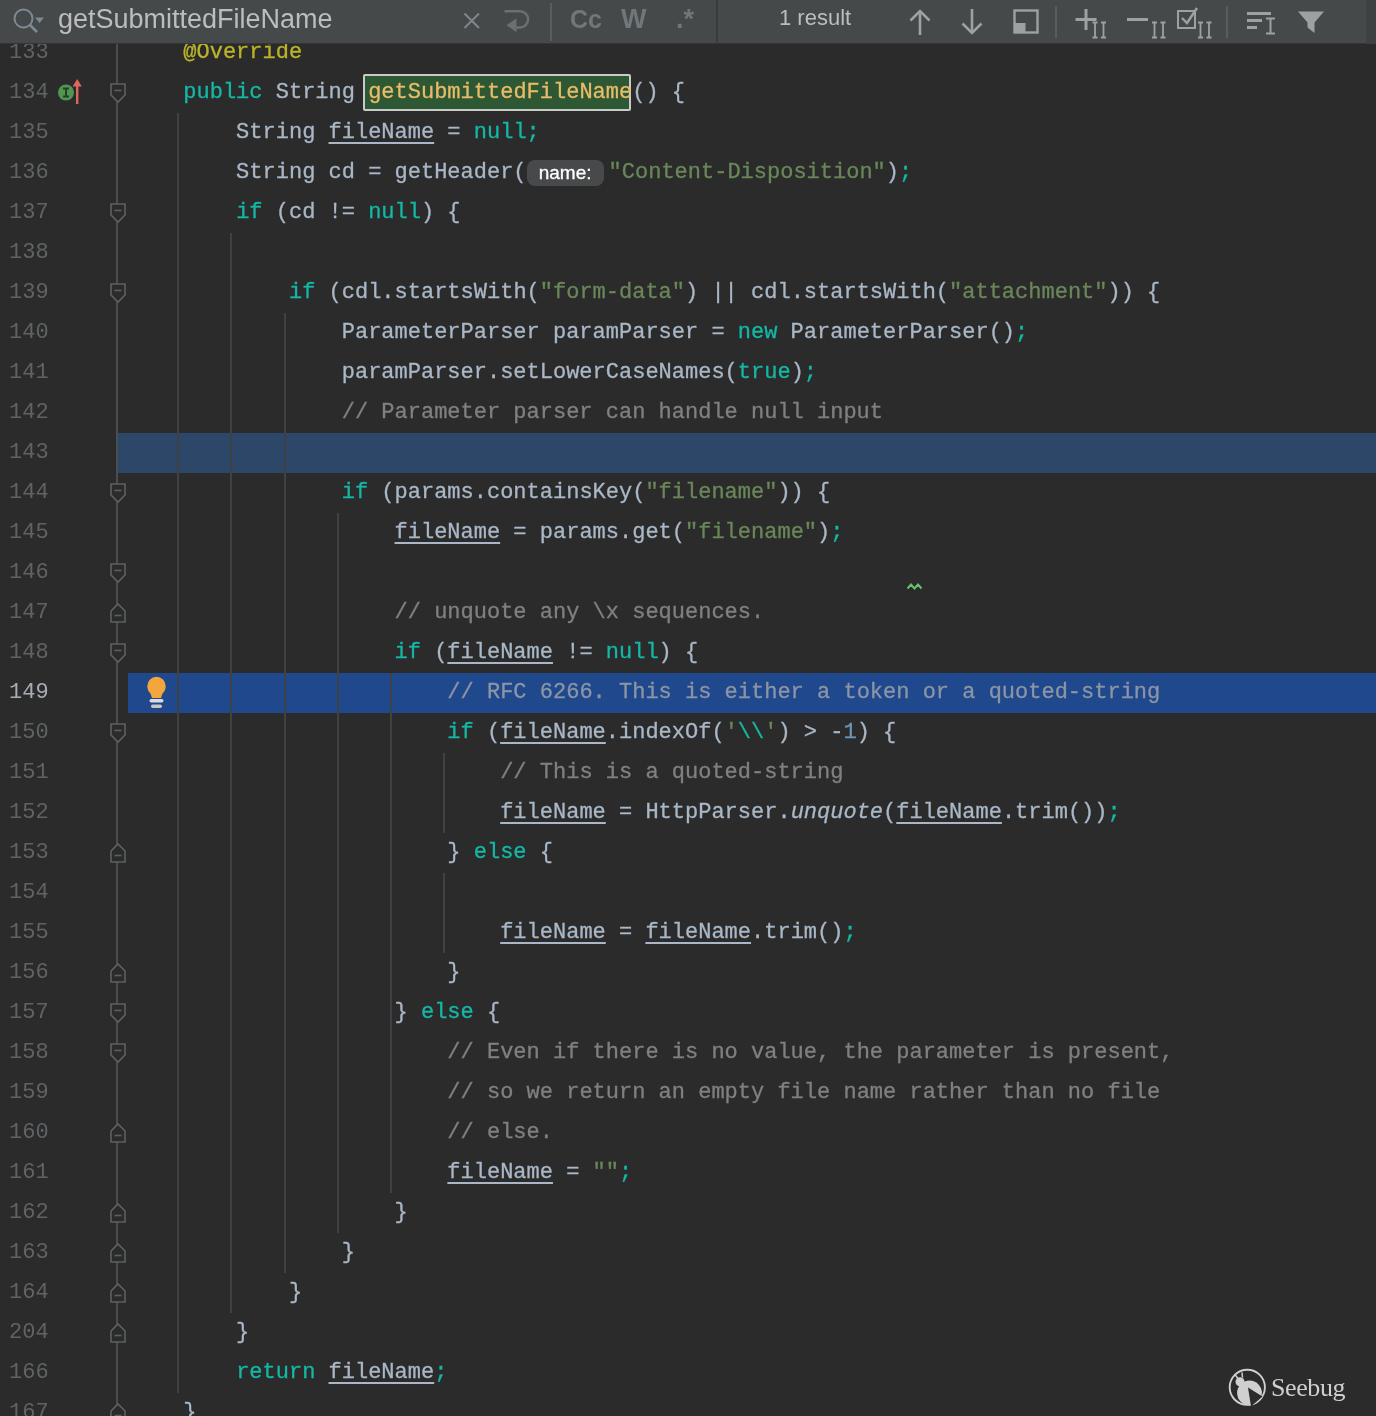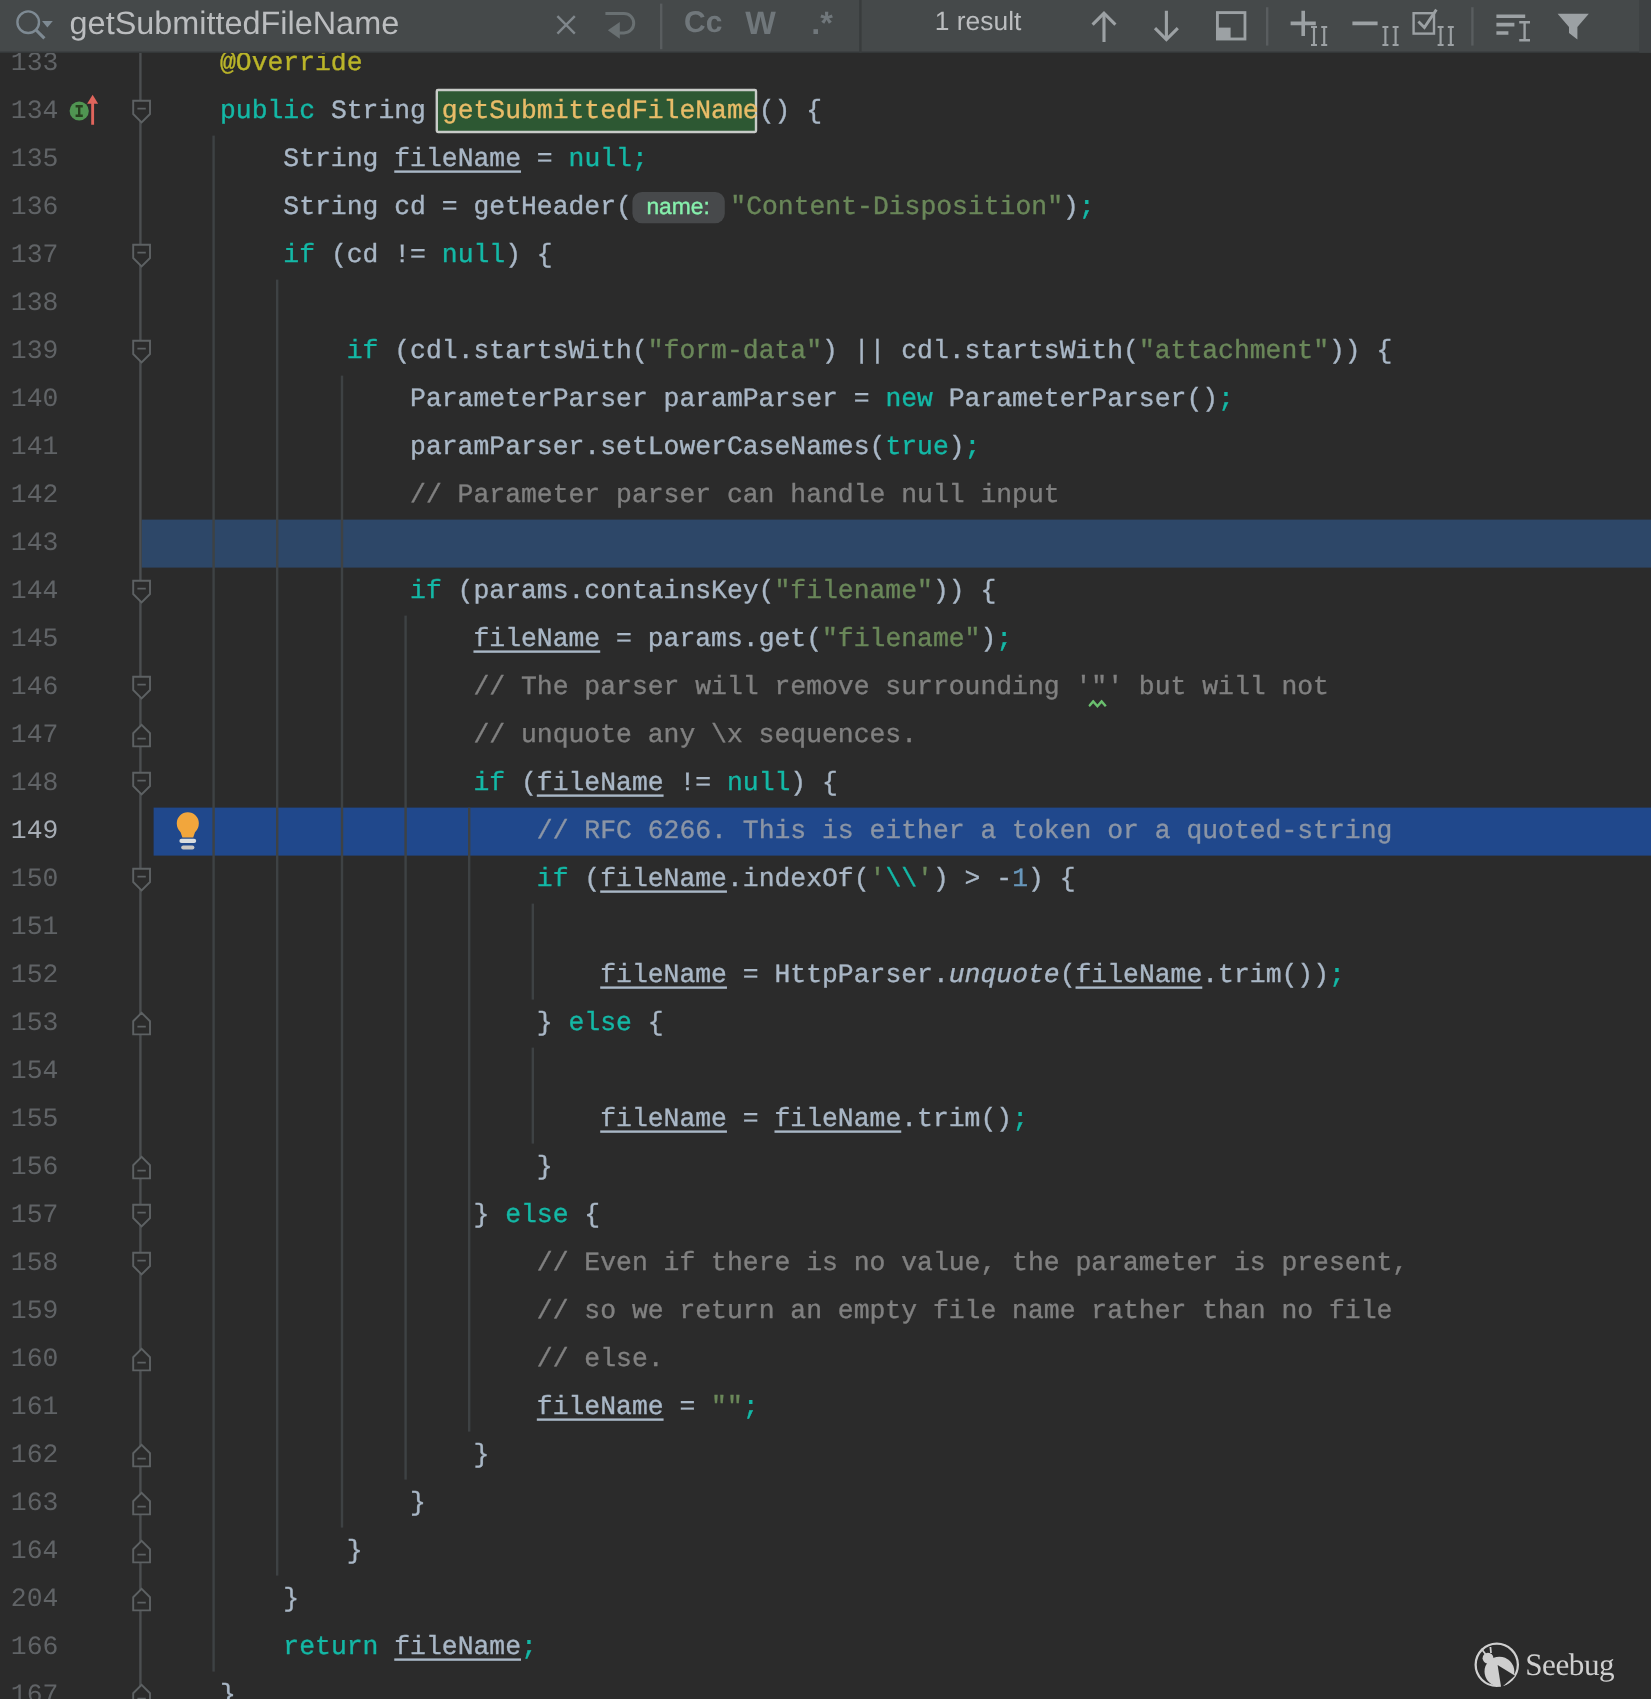--- a/index.html
+++ b/index.html
@@ -10,21 +10,21 @@
   font-size:22px;color:#a9b7c6;letter-spacing:0;}
 .code b{font-weight:normal;}
 .code{-webkit-text-stroke:0.3px;}
 .k{color:#14b8a6;} .s{color:#6a8759;} .c{color:#808080;} .c2{color:#8b95a5;}
 .n{color:#6897bb;} .p{color:#9876aa;font-style:italic;} .i{font-style:italic;}
 .y{color:#bbb529;}
 .m{color:#e8bc68;}
 .u{text-decoration:underline;text-underline-offset:4px;text-decoration-thickness:1.5px;}
 .ln{position:absolute;left:9px;height:40px;line-height:40px;font-size:22px;color:#606366;}
 .hint{display:inline-block;box-sizing:border-box;height:26px;line-height:26px;border-radius:8px;
-  background:#47494b;color:#86efac;font-family:"Liberation Sans",sans-serif;font-size:19px;
+  background:#47494b;color:#ffffff;font-family:"Liberation Sans",sans-serif;font-size:19px;
   text-align:center;vertical-align:top;position:relative;top:7px;}
 .guide{position:absolute;width:2px;background:#3e4244;}
 .sep{position:absolute;width:2px;background:#595d5f;}
 .tbtxt{position:absolute;font-family:"Liberation Sans",sans-serif;color:#bbbdbf;}
 
 </style></head><body>
 <div id="app">
 <div class="abs" style="left:118px;top:433px;width:1258px;height:40px;background:#2d4768"></div>
 <div class="abs" style="left:128px;top:673px;width:1248px;height:40px;background:#20488c"></div>
 <div class="abs" style="left:362.5px;top:73.5px;width:264px;height:33px;background:#2d5833;border:2px solid #c8cbc8;border-radius:2px"></div>
@@ -54,30 +54,30 @@
 <div class="ln" style="top:353px">141</div>
 <div class="code" style="top:353px">                paramParser.setLowerCaseNames(<b class="k">true</b>)<b class="k">;</b></div>
 <div class="ln" style="top:393px">142</div>
 <div class="code" style="top:393px">                <b class="c">// Parameter parser can handle null input</b></div>
 <div class="ln" style="top:433px">143</div>
 <div class="ln" style="top:473px">144</div>
 <div class="code" style="top:473px">                <b class="k">if</b> (params.containsKey(<b class="s">"filename"</b>)) {</div>
 <div class="ln" style="top:513px">145</div>
 <div class="code" style="top:513px">                    <b class="u">fileName</b> = params.get(<b class="s">"filename"</b>)<b class="k">;</b></div>
 <div class="ln" style="top:553px">146</div>
-<div class="code" style="top:553px">                    <b class="c">// The parser will remove surrounding '"' but will not</b></div>
 <div class="ln" style="top:593px">147</div>
 <div class="code" style="top:593px">                    <b class="c">// unquote any \x sequences.</b></div>
 <div class="ln" style="top:633px">148</div>
 <div class="code" style="top:633px">                    <b class="k">if</b> (<b class="u">fileName</b> != <b class="k">null</b>) {</div>
 <div class="ln" style="top:673px;color:#a7adb5">149</div>
 <div class="code" style="top:673px">                        <b class="c2">// RFC 6266. This is either a token or a quoted-string</b></div>
 <div class="ln" style="top:713px">150</div>
 <div class="code" style="top:713px">                        <b class="k">if</b> (<b class="u">fileName</b>.indexOf(<b class="s">'</b><b class="k">\\</b><b class="s">'</b>) &gt; -<b class="n">1</b>) {</div>
 <div class="ln" style="top:753px">151</div>
+<div class="code" style="top:753px">                            <b class="c">// This is a quoted-string</b></div>
 <div class="ln" style="top:793px">152</div>
 <div class="code" style="top:793px">                            <b class="u">fileName</b> = HttpParser.<b class="i">unquote</b>(<b class="u">fileName</b>.trim())<b class="k">;</b></div>
 <div class="ln" style="top:833px">153</div>
 <div class="code" style="top:833px">                        } <b class="k">else</b> {</div>
 <div class="ln" style="top:873px">154</div>
 <div class="ln" style="top:913px">155</div>
 <div class="code" style="top:913px">                            <b class="u">fileName</b> = <b class="u">fileName</b>.trim()<b class="k">;</b></div>
 <div class="ln" style="top:953px">156</div>
 <div class="code" style="top:953px">                        }</div>
 <div class="ln" style="top:993px">157</div>

